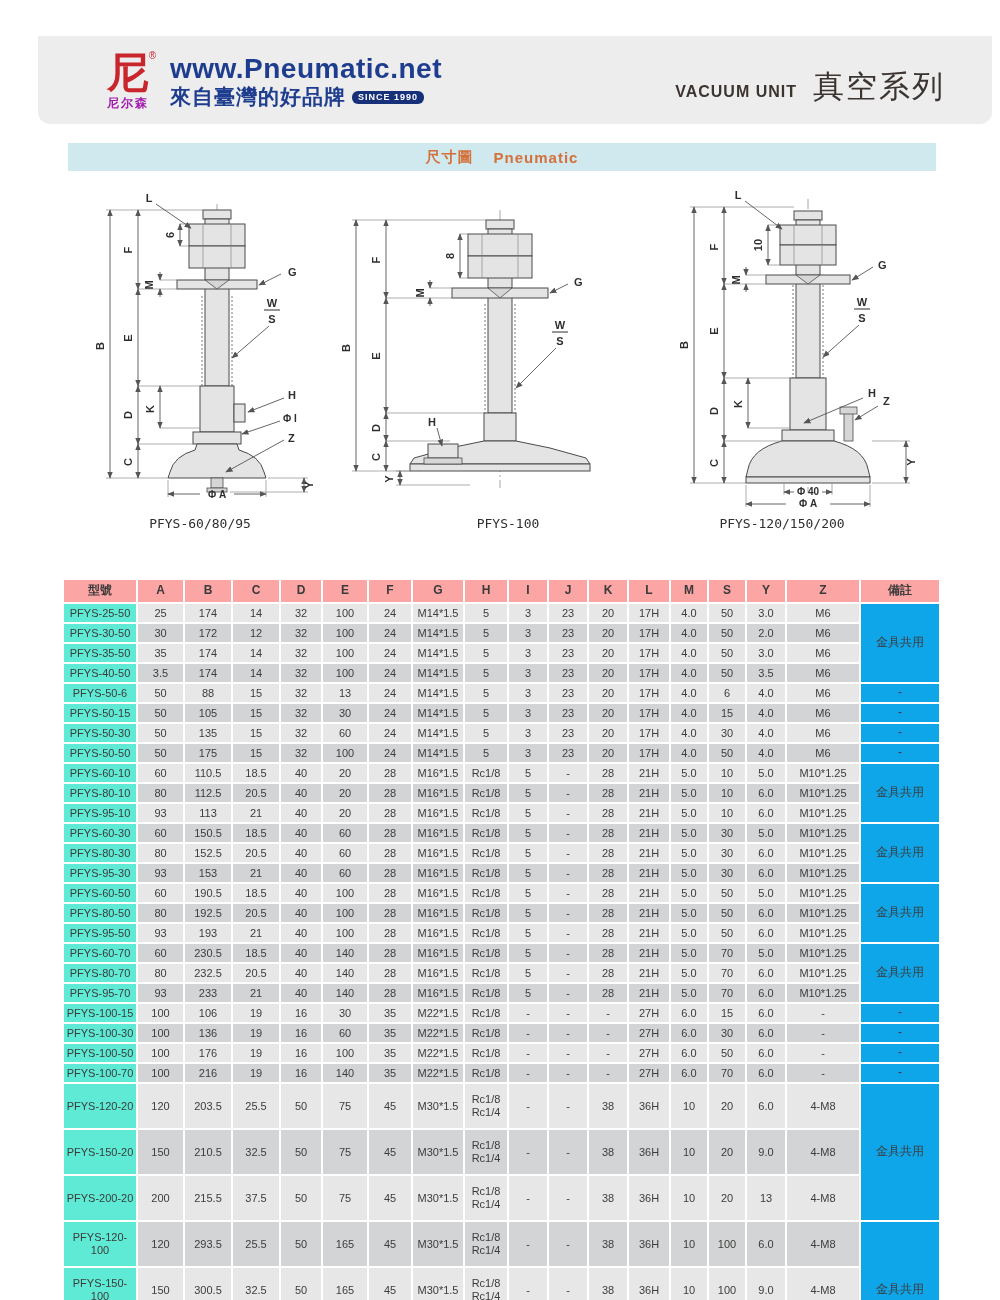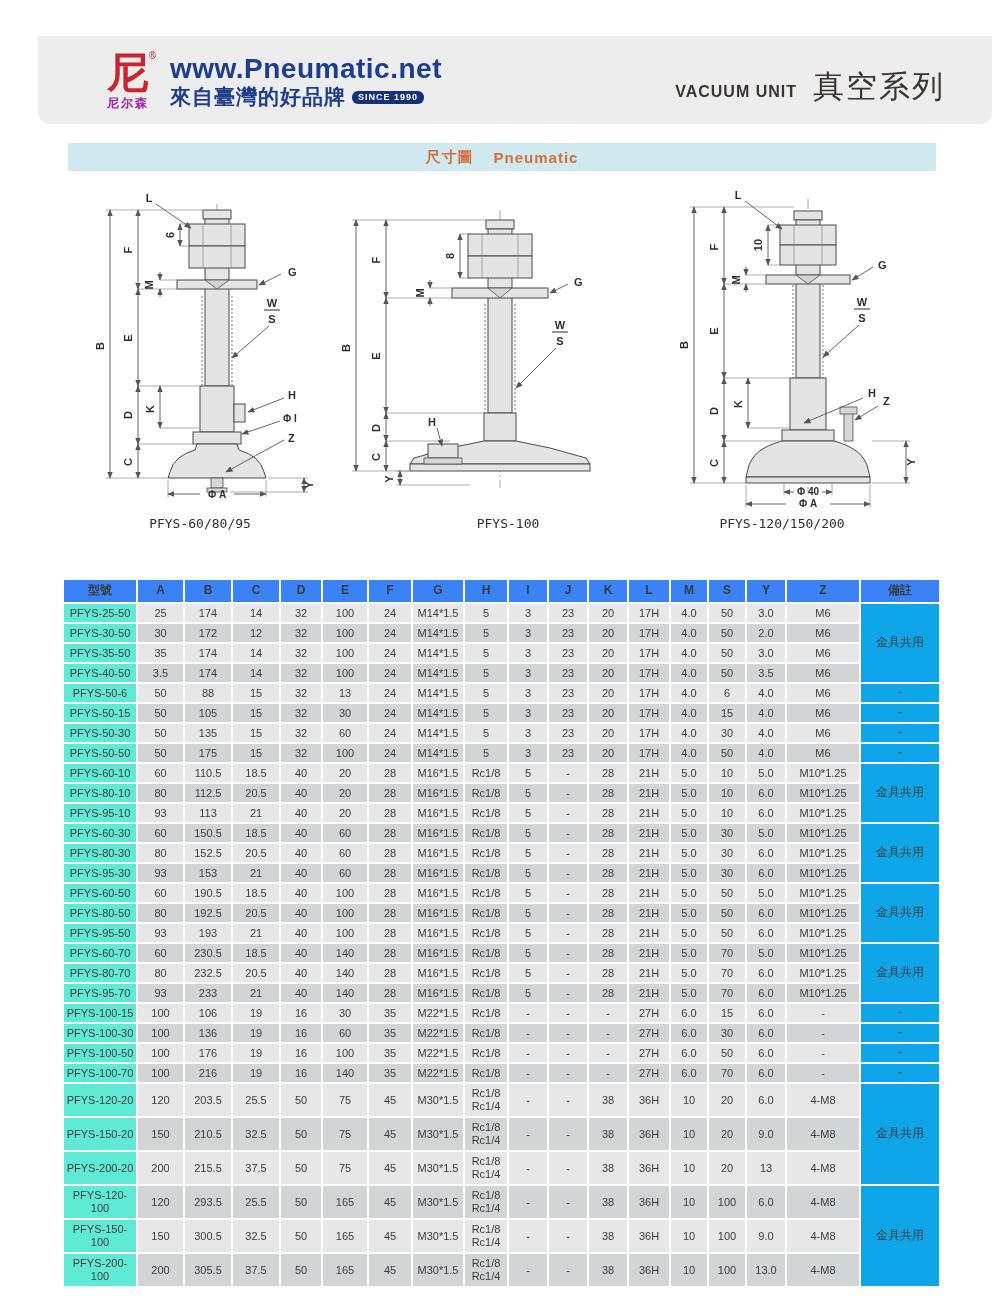--- a/index.html
+++ b/index.html
@@ -39,23 +39,23 @@
   .thread{stroke:#6a6a6a;stroke-width:0.9;stroke-dasharray:2 2;fill:none;}
   .lbl{font-family:"Liberation Sans",sans-serif;font-size:11px;font-weight:bold;fill:#2e2e2e;}
   .lbl-s{font-family:"Liberation Sans",sans-serif;font-size:10px;font-weight:bold;fill:#2e2e2e;}
   .caption{position:absolute;top:516px;transform:translateX(-50%);
            font-family:"DejaVu Sans Mono",monospace;font-size:13px;color:#2f2f2f;}
 
   
   .spec-table{position:absolute;left:62px;top:578px;border-collapse:collapse;table-layout:fixed;}
   .spec-table th,.spec-table td{border:2px solid #ffffff;text-align:center;vertical-align:middle;
            font-size:11px;padding:0 1px;white-space:pre-line;line-height:1.15;}
-  .spec-table th{background:#3b82f6;height:22px;font-weight:600;font-size:12px;color:#3a3a3a;}
+  .spec-table th{background:#fca5a5;height:22px;font-weight:600;font-size:12px;color:#3a3a3a;}
   .spec-table tr{height:20px;}
-  .spec-table tr.tall{height:34px;}
+  .spec-table tr.tall{height:46px;}
   .spec-table td.model{background:#5eead4;}
   .spec-table td.even{background:#e7e7e7;}
   .spec-table td.odd{background:#d3d4d5;}
   .spec-table td.remark{background:#0ea5e9;font-size:12px;}
 </style>
 </head>
 <body>
 
 <div class="header-band"></div>
 

